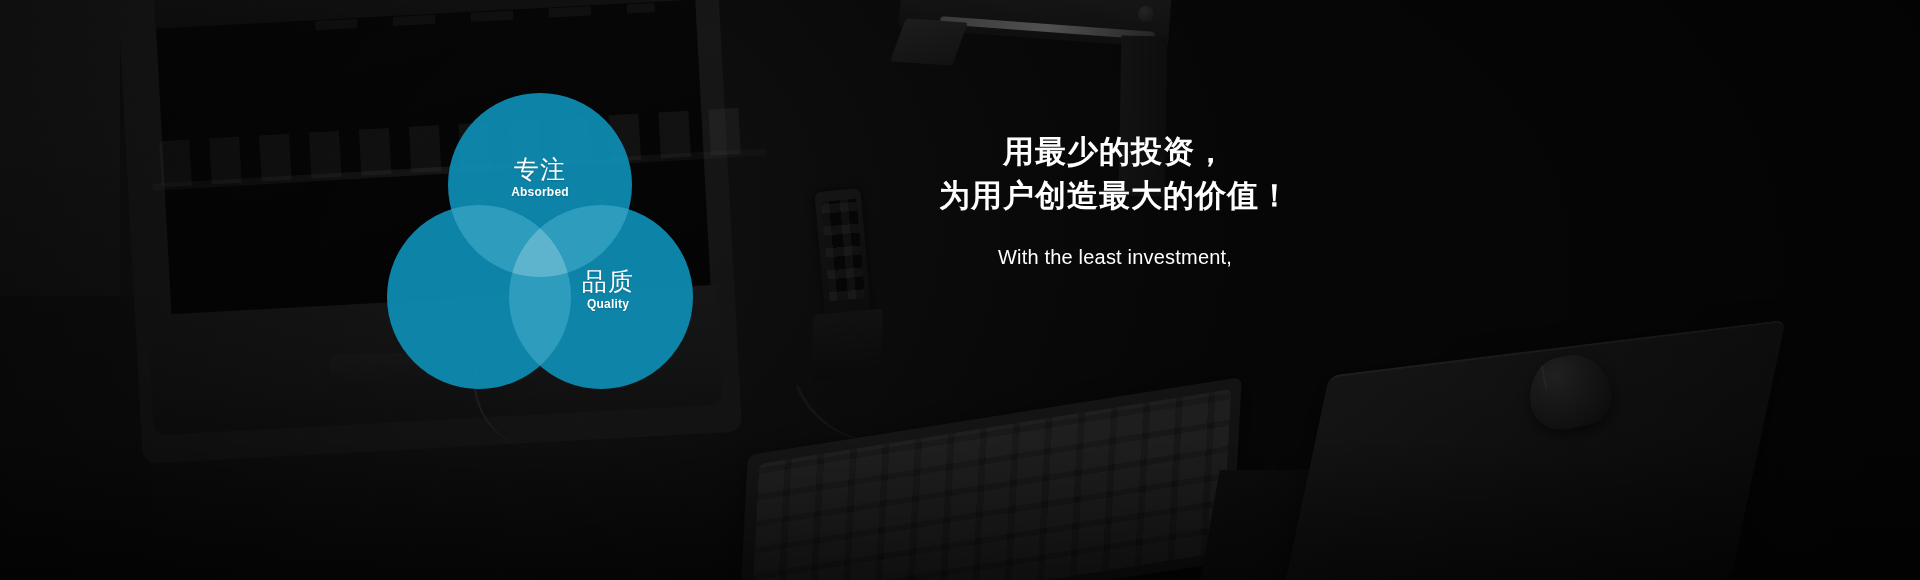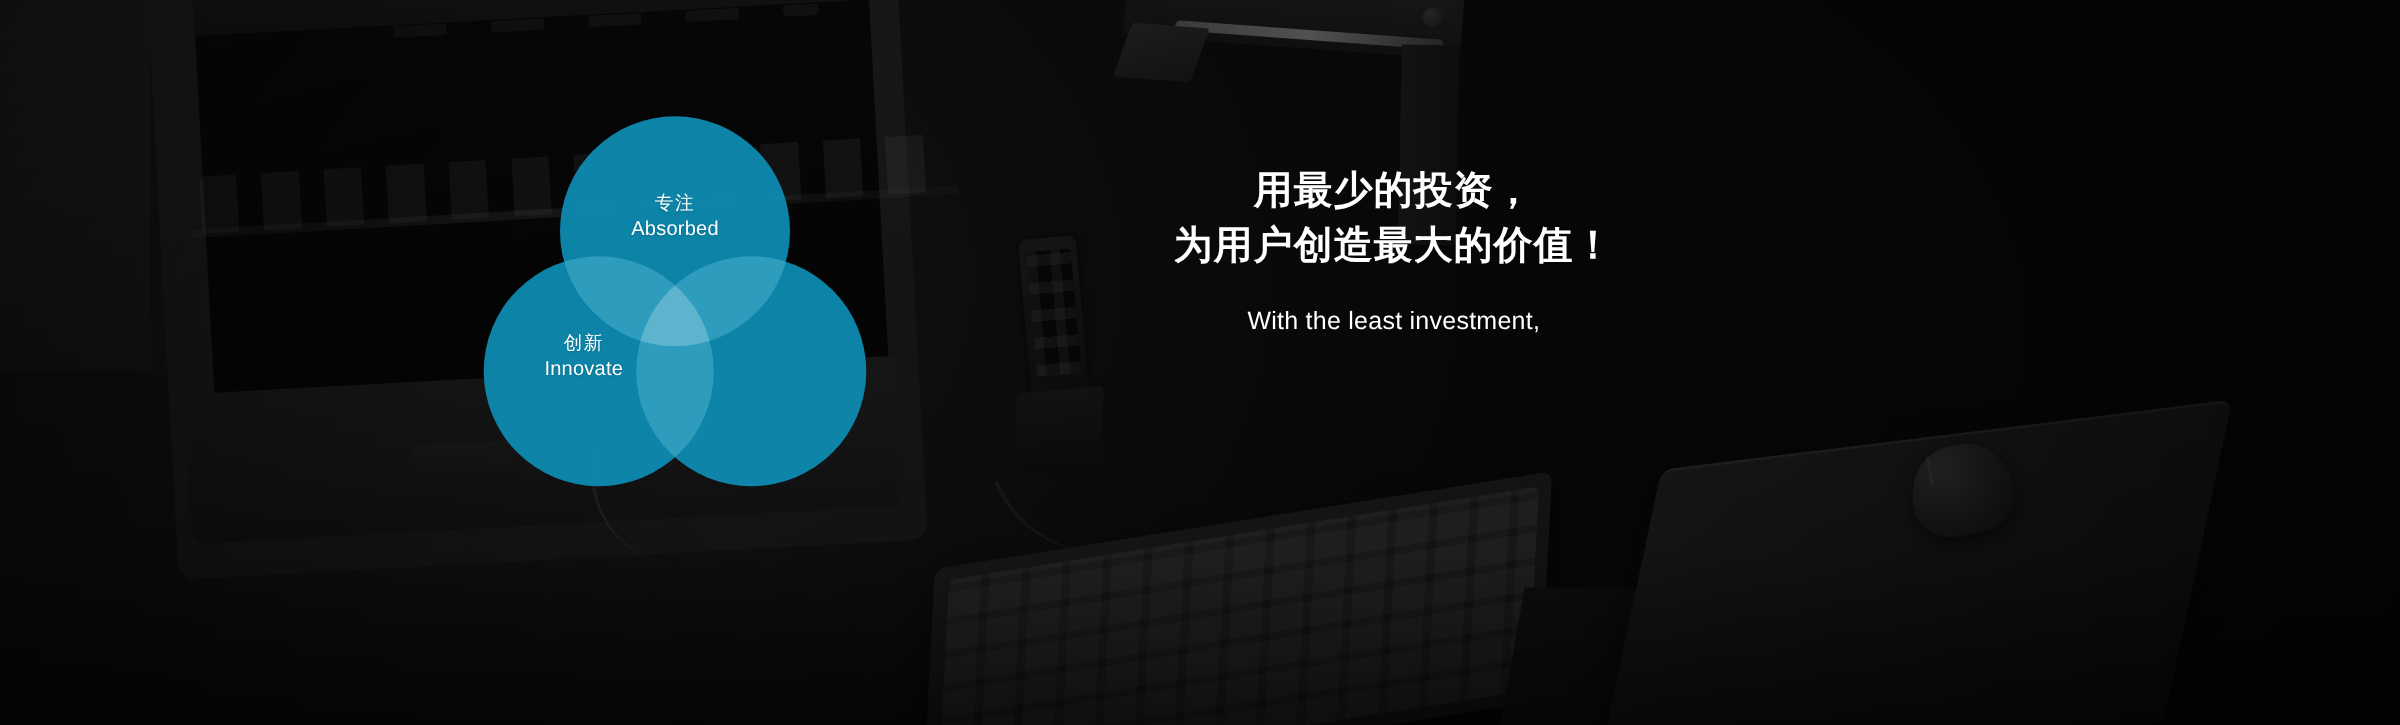--- a/index.html
+++ b/index.html
@@ -239,22 +239,22 @@
 
   .venn-label {
     position:absolute;
     text-align:center;
     color:#ffffff;
     line-height:1.12;
     text-shadow:0 1px 2px rgba(0,0,0,.18);
     pointer-events:none;
     white-space:nowrap;
   }
-  .venn-label .cn { display:block; font-size:15px; letter-spacing:1.2px; font-weight:400; }
-  .venn-label .en { display:block; font-size:16px; letter-spacing:.2px; margin-top:3px; font-weight:400; }
+  .venn-label .cn { display:block; font-size:25px; letter-spacing:1.2px; font-weight:400; }
+  .venn-label .en { display:block; font-size:12px; letter-spacing:.2px; margin-top:3px; font-weight:700; }
 
   .lab-absorbed { left:68px;  top:62px;  width:170px; }
   .lab-innovate { left:-5px;  top:174px; width:170px; }
   .lab-quality  { left:136px; top:174px; width:170px; }
 
   
   .copy {
     position:absolute;
     left:810px; top:130px;
     width:610px;
@@ -342,23 +342,23 @@
         <g clip-path="url(#cB)">
             <circle cx="214" cy="204" r="92" fill="#ffffff" fill-opacity="0.13"></circle>
           </g>
       </g>
     </svg>
 
     <div class="venn-label lab-absorbed">
       <span class="cn">专注</span>
       <span class="en">Absorbed</span>
     </div>
-    <div class="venn-label lab-innovate">
-      <span class="cn">创新</span>
-      <span class="en">Innovate</span>
+    <div class="venn-label lab-quality">
+      <span class="cn">品质</span>
+      <span class="en">Quality</span>
     </div>
   </div>
 
   <div class="copy">
     <div class="copy-cn">
       <div>用最少的投资，</div>
       <div>为用户创造最大的价值！</div>
     </div>
     <div class="copy-en">
       <div>With the least investment,</div>

